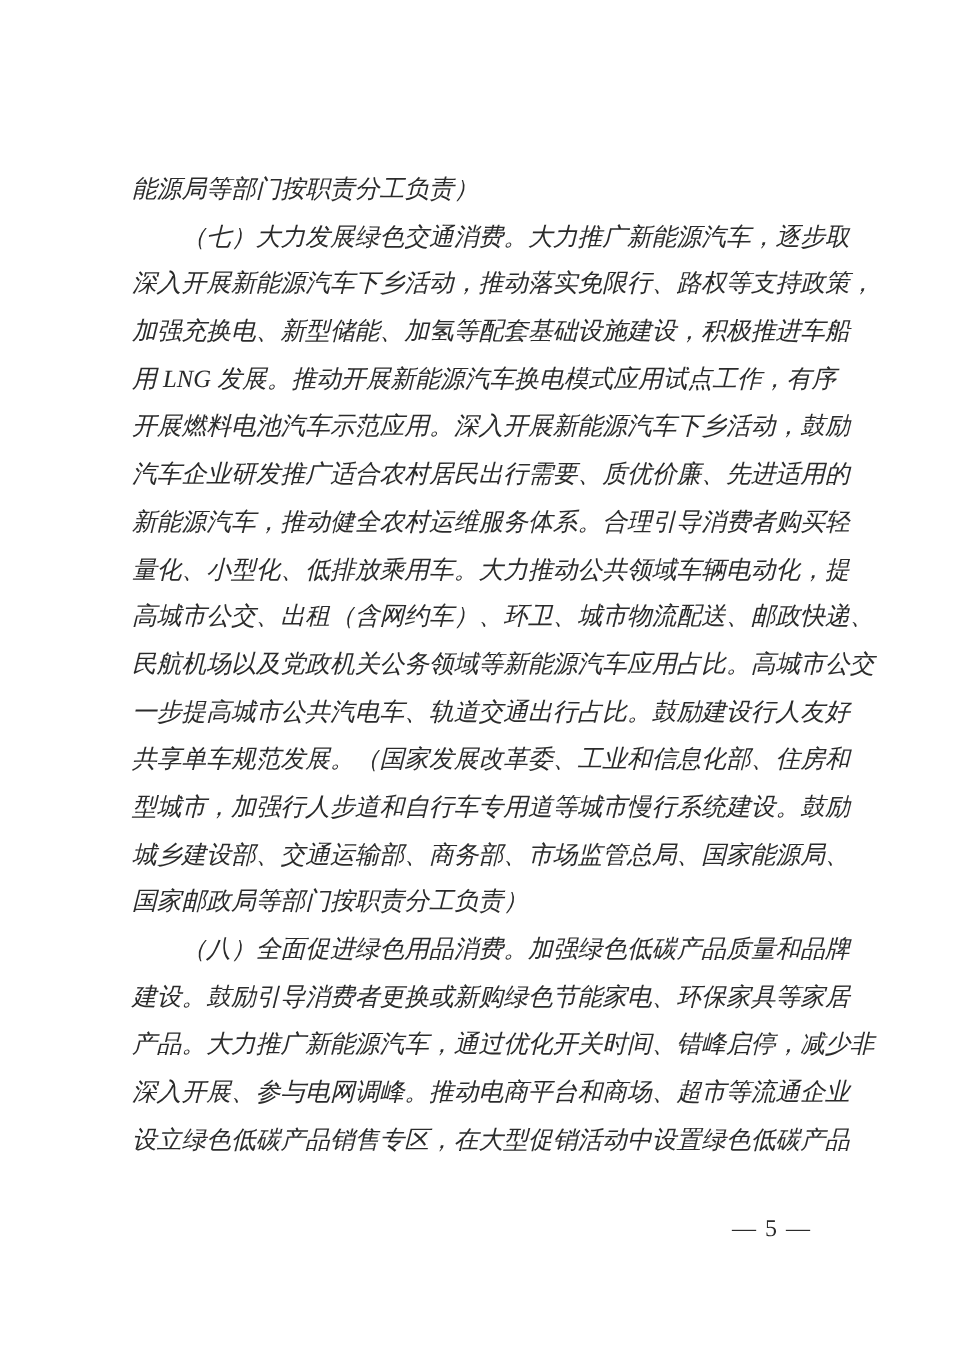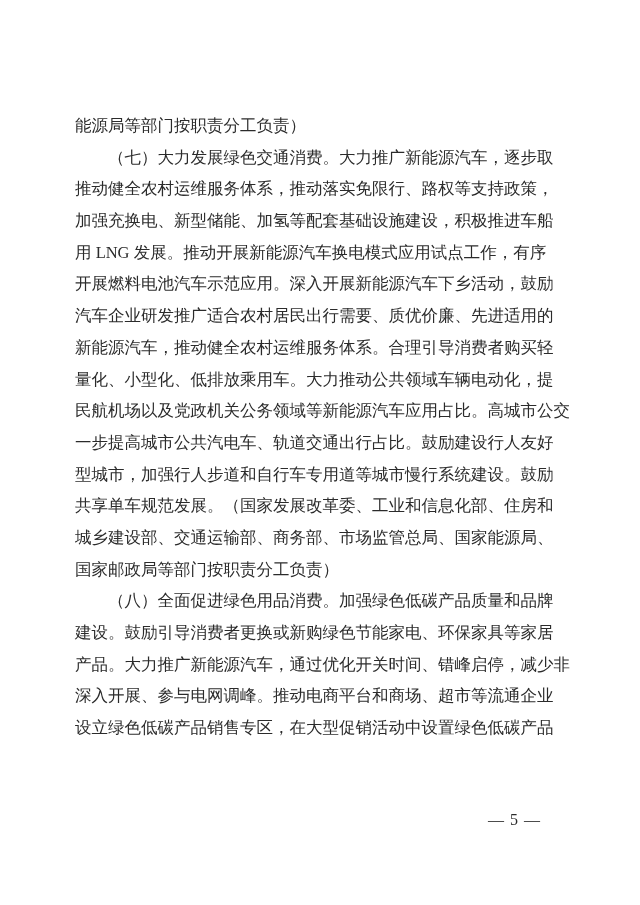--- a/index.html
+++ b/index.html
@@ -15,23 +15,24 @@
     font-family: "Liberation Serif", "DejaVu Serif", serif;
     color: #2b2b2b;
   }
   .page {
     position: absolute;
     inset: 0;
     background: #ffffff;
   }
   .doc-body {
     position: absolute;
-    left: 75px;
+    left: 88px;
     top: 110px;
     width: 466px;
+    font-style: italic;
   }
   .ln {
     height: 31.7px;
     line-height: 31.7px;
     font-size: 16.5px;
     letter-spacing: 0px;
     white-space: nowrap;
     text-align: justify;
     text-align-last: justify;
     text-justify: inter-character;
@@ -54,31 +55,32 @@
     letter-spacing: 1px;
   }
 </style>
 </head>
 <body>
 
 <div class="page">
   <div class="doc-body">
     <div class="ln end">能源局等部门按职责分工负责）</div>
     <div class="ln indent">（七）大力发展绿色交通消费。大力推广新能源汽车，逐步取</div>
-    <div class="ln">推动健全农村运维服务体系，推动落实免限行、路权等支持政策，</div>
+    <div class="ln">深入开展新能源汽车下乡活动，推动落实免限行、路权等支持政策，</div>
     <div class="ln">加强充换电、新型储能、加氢等配套基础设施建设，积极推进车船</div>
     <div class="ln">用 LNG 发展。推动开展新能源汽车换电模式应用试点工作，有序</div>
     <div class="ln">开展燃料电池汽车示范应用。深入开展新能源汽车下乡活动，鼓励</div>
     <div class="ln">汽车企业研发推广适合农村居民出行需要、质优价廉、先进适用的</div>
     <div class="ln">新能源汽车，推动健全农村运维服务体系。合理引导消费者购买轻</div>
     <div class="ln">量化、小型化、低排放乘用车。大力推动公共领域车辆电动化，提</div>
+    <div class="ln">高城市公交、出租（含网约车）、环卫、城市物流配送、邮政快递、</div>
     <div class="ln">民航机场以及党政机关公务领域等新能源汽车应用占比。高城市公交</div>
     <div class="ln">一步提高城市公共汽电车、轨道交通出行占比。鼓励建设行人友好</div>
+    <div class="ln">共享单车规范发展。（国家发展改革委、工业和信息化部、住房和</div>
     <div class="ln">型城市，加强行人步道和自行车专用道等城市慢行系统建设。鼓励</div>
-    <div class="ln">共享单车规范发展。（国家发展改革委、工业和信息化部、住房和</div>
     <div class="ln">城乡建设部、交通运输部、商务部、市场监管总局、国家能源局、</div>
     <div class="ln end">国家邮政局等部门按职责分工负责）</div>
     <div class="ln indent">（八）全面促进绿色用品消费。加强绿色低碳产品质量和品牌</div>
     <div class="ln">建设。鼓励引导消费者更换或新购绿色节能家电、环保家具等家居</div>
     <div class="ln">产品。大力推广新能源汽车，通过优化开关时间、错峰启停，减少非</div>
     <div class="ln">深入开展、参与电网调峰。推动电商平台和商场、超市等流通企业</div>
     <div class="ln">设立绿色低碳产品销售专区，在大型促销活动中设置绿色低碳产品</div>
   </div>
   <div class="page-number">— 5 —</div>
 </div>

